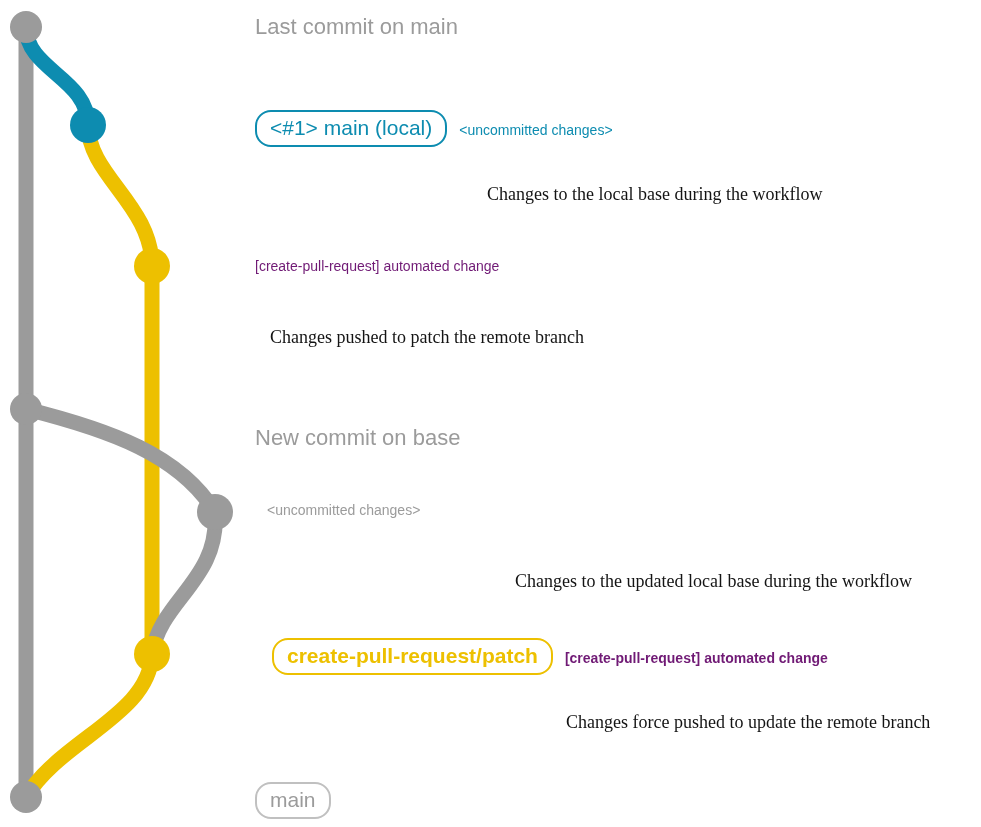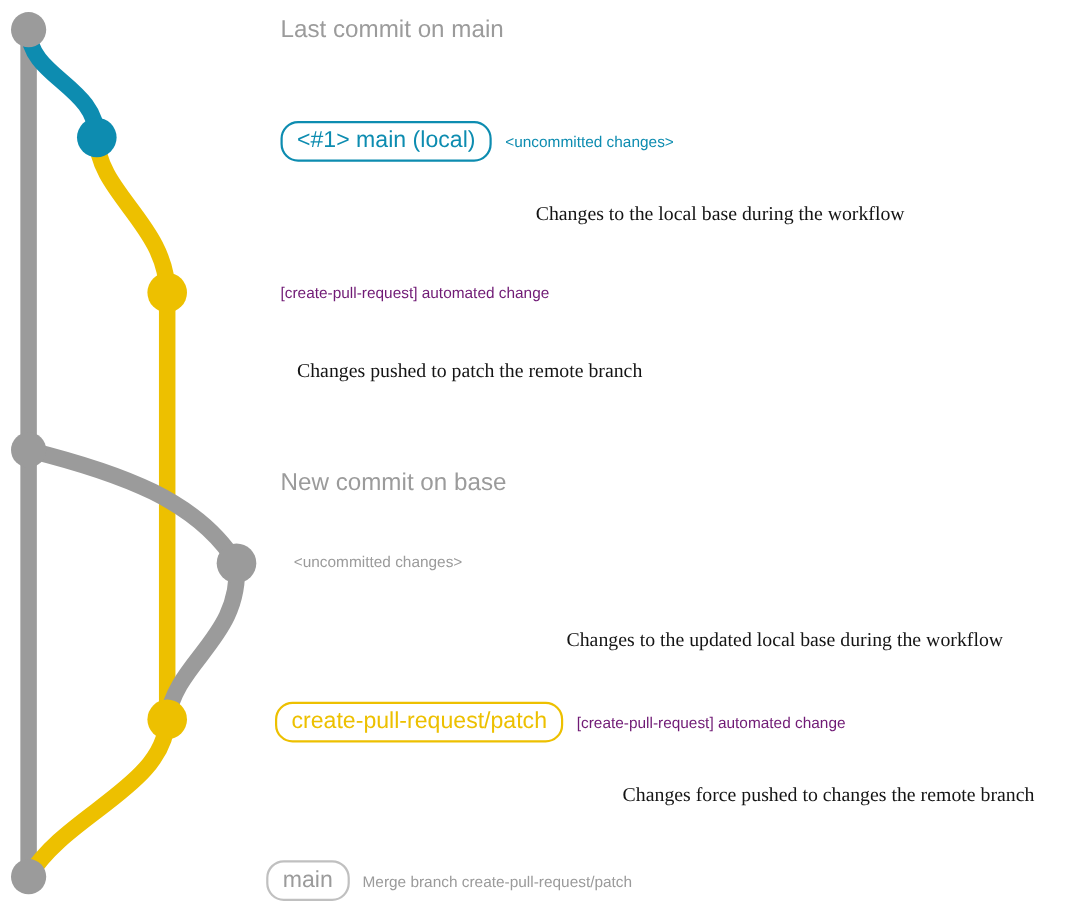--- a/index.html
+++ b/index.html
@@ -111,24 +111,23 @@
 <div class="note" style="left:270px; top:290px;">Changes pushed to patch the remote branch</div>
 
 <div class="heading" style="left:255px; top:397px;margin-top:28px;">New commit on base</div>
 
 <div class="row" style="left:255px; top:498px;">
   <span class="chip-gap"></span>
   <span class="subject subject-gray">&lt;uncommitted changes&gt;</span>
 </div>
 <div class="note" style="left:515px; top:534px;">Changes to the updated local base during the workflow</div>
 
-<div class="row" style="left:250px; top:638px;">
+<div class="row" style="left:272px; top:638px;font-weight:bold;">
   <span class="chip chip-gold">create-pull-request/patch</span>
   <span class="chip-gap"></span>
   <span class="subject subject-gold">[create-pull-request] automated change</span>
 </div>
-<div class="note" style="left:566px; top:675px;">Changes force pushed to changes the remote branch</div>
+<div class="note" style="left:566px; top:675px;">Changes force pushed to update the remote branch</div>
 
-<div class="row" style="left:242px; top:782px;text-align:right;">
+<div class="row" style="left:255px; top:782px;text-align:right;">
   <span class="chip chip-main">main</span>
   <span class="chip-gap"></span>
-  <span class="subject subject-gray">Merge branch create-pull-request/patch</span>
 </div>
 
 </body></html>

